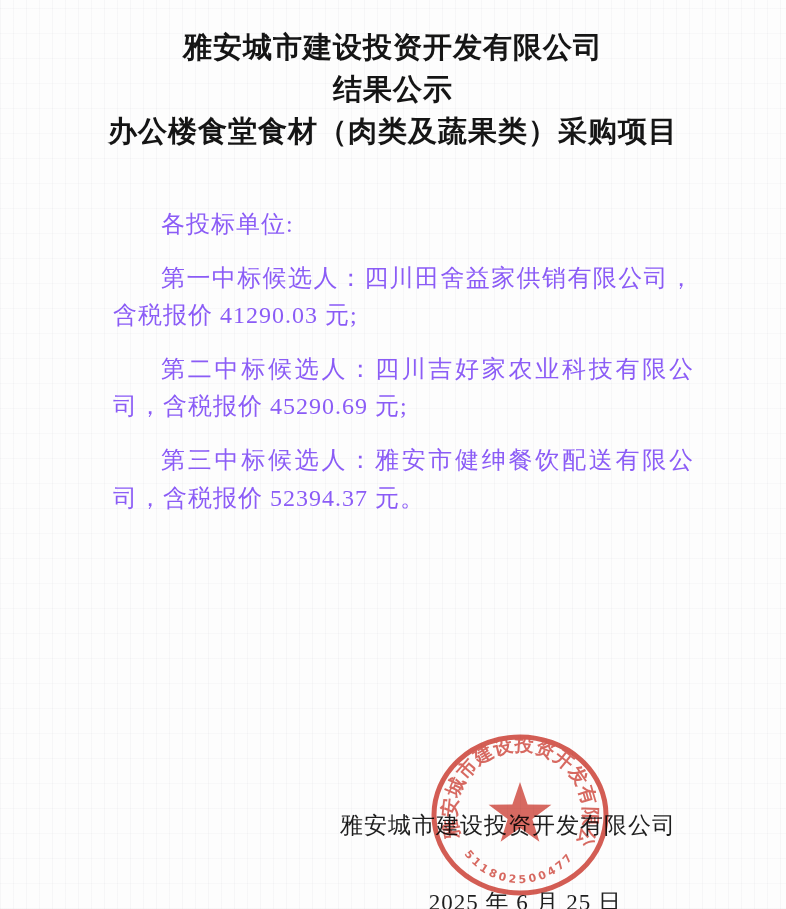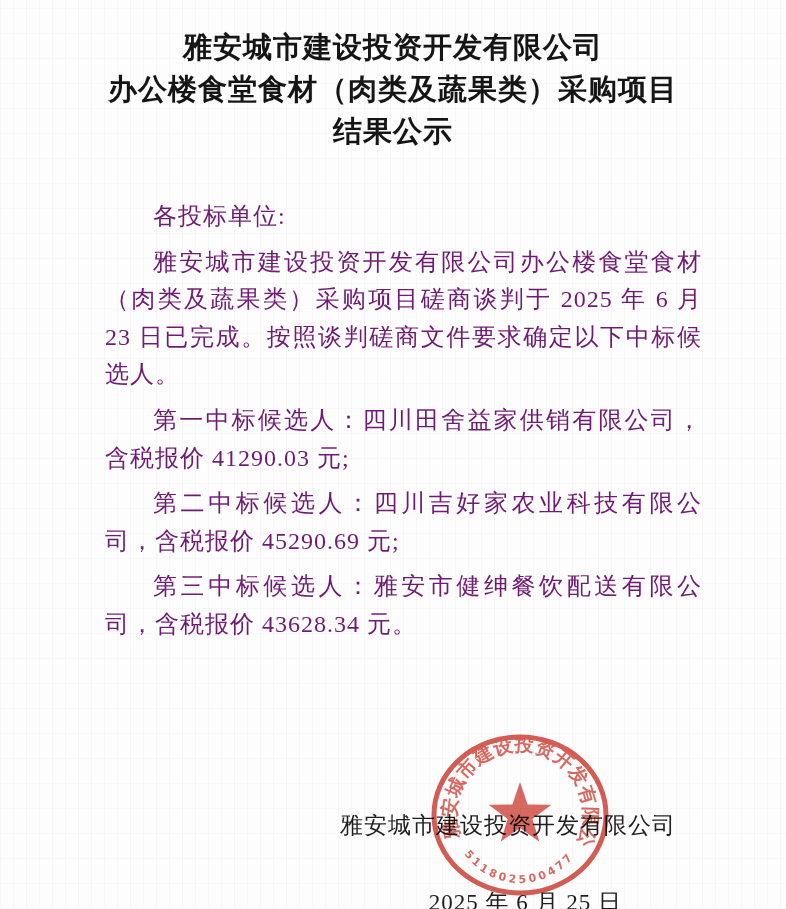--- a/index.html
+++ b/index.html
@@ -32,27 +32,27 @@
     color: #151515;
   }
 
   .body-block {
     position: absolute;
     top: 190px;
     left: 97px;
     width: 613px;
   }
   .body-block p {
-    margin: 8px;
+    margin: 16px;
     font-size: 24px;
     line-height: 37.6px;
     letter-spacing: 1px;
     text-align: justify;
     text-indent: 2em;
-    color: #701a75;
+    color: #8b5cf6;
   }
   .body-block p.salutation { margin-bottom: 7px; }
 
   .sig-company {
     position: absolute;
     top: 810px;
     right: 110px;
     font-size: 23px;
     letter-spacing: 1px;
     color: #1e1e1e;
@@ -87,30 +87,29 @@
     font-weight: bold;
   }
 </style>
 </head>
 <body>
 
 <div>
 
   <header class="title-block">
     <div class="title-line">雅安城市建设投资开发有限公司</div>
+    <div class="title-line">结果公示</div>
     <div class="title-line">办公楼食堂食材（肉类及蔬果类）采购项目</div>
-    <div class="title-line">结果公示</div>
   </header>
 
   <main class="body-block">
     <p class="salutation">各投标单位:</p>
-    <p>雅安城市建设投资开发有限公司办公楼食堂食材（肉类及蔬果类）采购项目磋商谈判于 2025 年 6 月 23 日已完成。按照谈判磋商文件要求确定以下中标候选人。</p>
     <p>第一中标候选人：四川田舍益家供销有限公司，含税报价 41290.03 元;</p>
     <p>第二中标候选人：四川吉好家农业科技有限公司，含税报价 45290.69 元;</p>
-    <p>第三中标候选人：雅安市健绅餐饮配送有限公司，含税报价 43628.34 元。</p>
+    <p>第三中标候选人：雅安市健绅餐饮配送有限公司，含税报价 52394.37 元。</p>
   </main>
 
   <footer>
     <div class="sig-company">雅安城市建设投资开发有限公司</div>
     <div class="sig-date">2025 年 6 月 25 日</div>
   </footer>
 
   <svg class="stamp" viewBox="0 0 200 200" xmlns="http://www.w3.org/2000/svg" aria-hidden="true">
     <defs>
       <path id="seal-arc-top" d="M 39.86 121.89 A 64 64 0 1 1 160.14 121.89" fill="none"></path>

